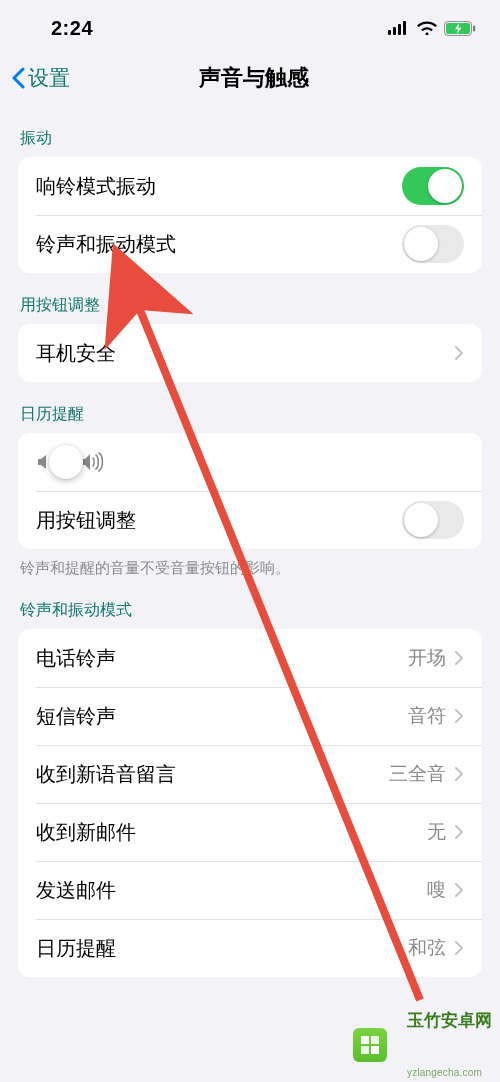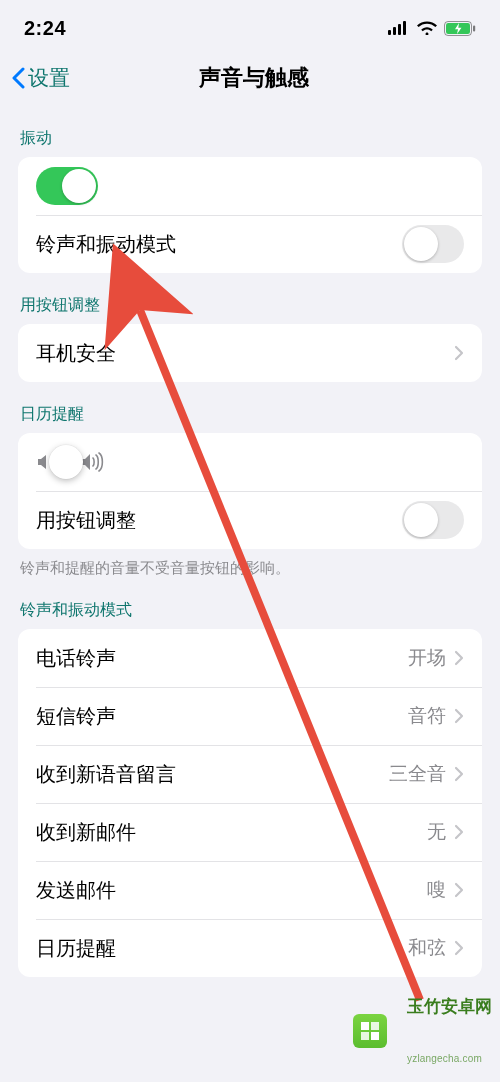--- a/index.html
+++ b/index.html
@@ -1,19 +1,19 @@
 <!DOCTYPE html>
 <html><head>
 <meta charset="utf-8">
 <style>
   * { box-sizing: border-box; margin: 0; padding: 0; font-family: -apple-system, "Helvetica Neue", Arial, sans-serif; }
   body { width: 500px; height: 1082px; background: #f2f2f7; color: #000; position: relative; overflow: hidden; }
 
   
-  .status-bar { height: 50px; display: flex; align-items: center; justify-content: space-between; padding: 6px 24px 0; font-size: 20px; font-weight: 600; }
+  .status-bar { height: 50px; display: flex; align-items: center; justify-content: space-between; padding: 6px 24px 0; font-size: 20px; font-weight: 600; margin-left: 27px; }
   .status-left { letter-spacing: 0.5px; }
   .status-right { display: flex; align-items: center; gap: 7px; }
   .status-right svg { display: block; }
 
   
   .nav-bar { height: 56px; display: flex; align-items: center; position: relative; }
   .nav-back { display: flex; align-items: center; color: #0f766e; font-size: 21px; padding-left: 10px; }
   .nav-back svg { margin-right: 2px; }
   .nav-title { position: absolute; left: 0; right: 0; text-align: center; font-size: 22px; font-weight: 600; pointer-events: none; margin-left: 8px; }
 
@@ -39,21 +39,21 @@
   .slider-wrap { display: flex; align-items: center; gap: 14px; }
   .slider-icon { color: #8a8a8e; }
   .slider { flex: 1; height: 4px; background: #d7d7db; border-radius: 2px; position: relative; }
   .slider-fill { position: absolute; left: 0; top: 0; bottom: 0; background: #007aff; border-radius: 2px; }
   .slider-thumb { position: absolute; width: 34px; height: 34px; border-radius: 50%; background: #fff; top: 50%; transform: translate(-50%, -50%); box-shadow: 0 2px 6px rgba(0,0,0,.25), 0 0 0 0.5px rgba(0,0,0,.05); }
 
   
   .arrow-layer { position: absolute; inset: 0; pointer-events: none; }
 
   
-  .watermark { position: absolute; right: 8px; bottom: 18px; display: flex; align-items: center; gap: 20px; }
+  .watermark { position: absolute; right: 8px; bottom: 4px; display: flex; align-items: center; gap: 20px; }
   .wm-logo { width: 34px; height: 34px; background: linear-gradient(#7bd441, #5bbd2f); border-radius: 6px; display: flex; align-items: center; justify-content: center; color: #fff; font-size: 14px; font-weight: 700; }
   .wm-text { display: flex; flex-direction: column; line-height: 1.05; }
   .wm-cn { font-size: 17px; font-weight: 700; color: #3a7d1e; }
   .wm-url { font-size: 10px; color: #7aa865; letter-spacing: 0.2px; margin-top: 38px; }
 </style>
 </head>
 <body>
 
 <div class="status-bar">
   <div class="status-left">2:24</div>
@@ -82,20 +82,21 @@
         <path d="M12 2L3 11l9 9" stroke="#007aff" stroke-width="3" fill="none" stroke-linecap="round" stroke-linejoin="round"></path>
       </svg>
     <span>设置</span>
   </div>
   <div class="nav-title">声音与触感</div>
 </div>
 
 <div class="section-header">振动</div>
 <div class="group">
   <div class="row">
+    <div class="row-label">响铃模式振动</div>
     <div id="toggle-ring" class="toggle on"></div>
   </div>
   <div class="row">
     <div class="row-label">铃声和振动模式</div>
     <div id="toggle-silent" class="toggle off"></div>
   </div>
 </div>
 
 <div class="section-header">用按钮调整</div>
 <div class="group">

